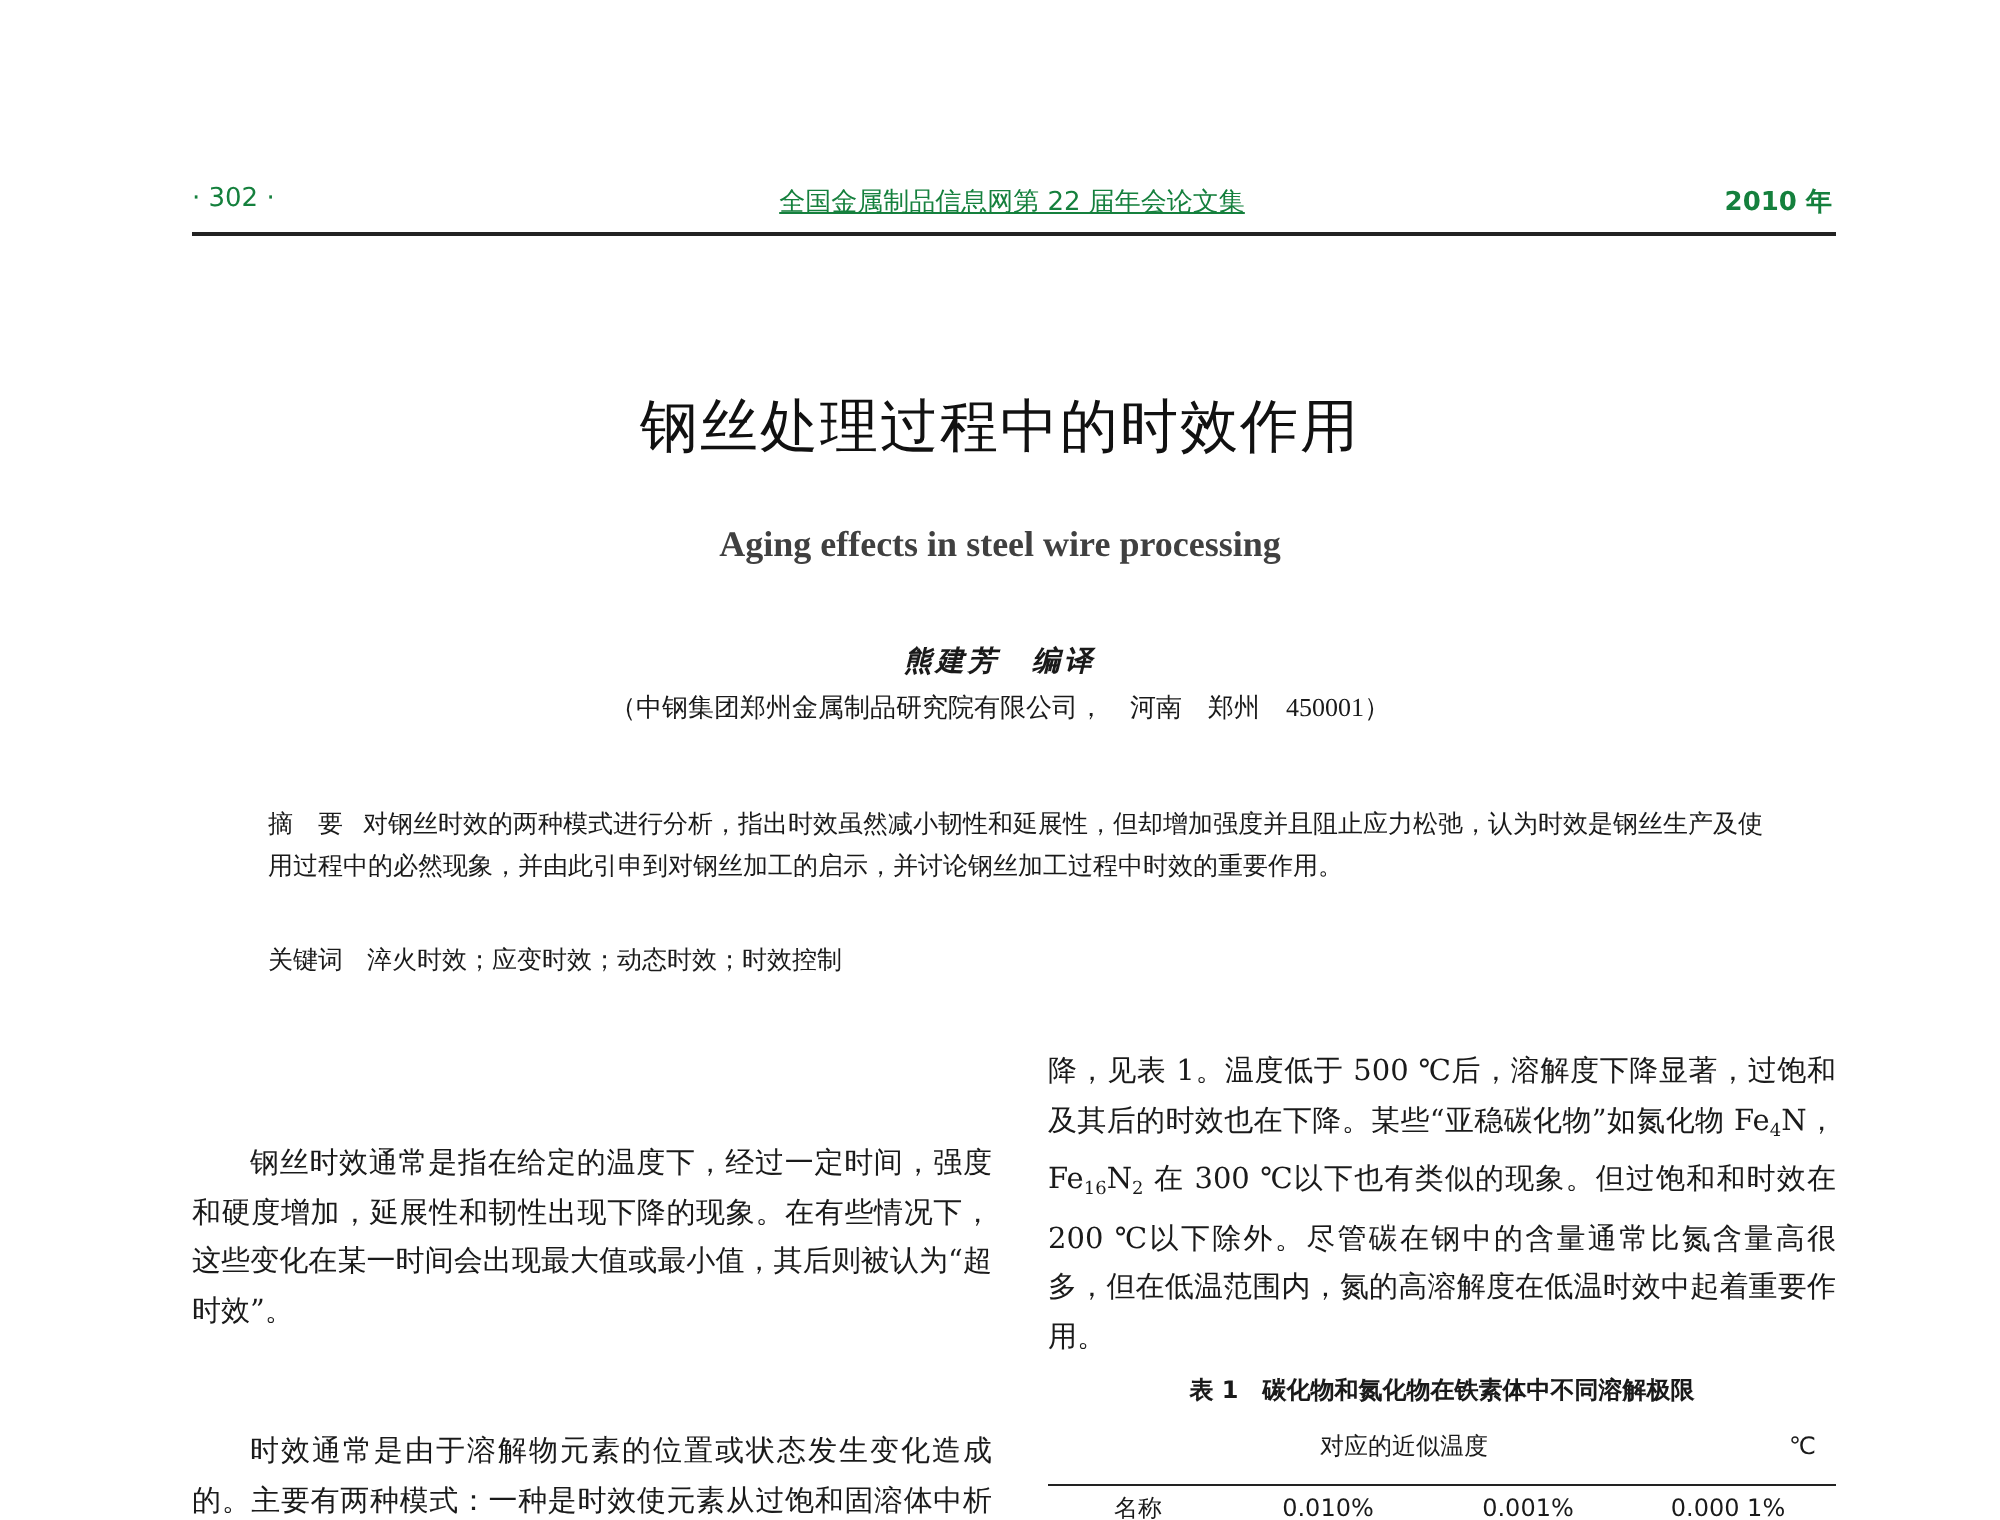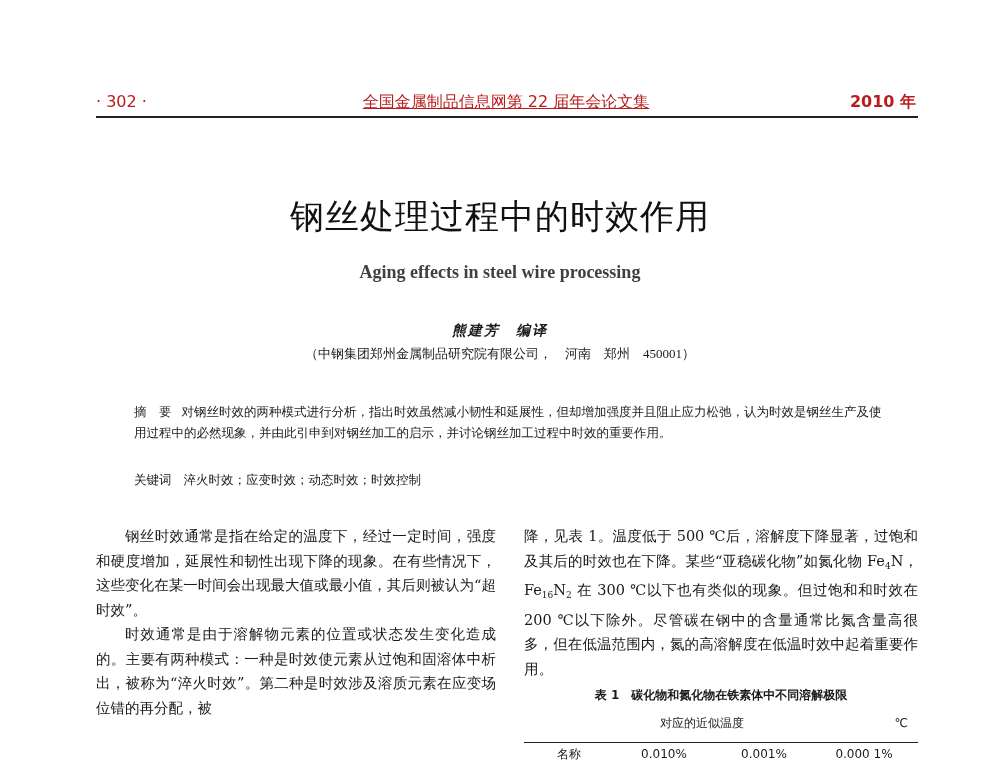--- a/index.html
+++ b/index.html
@@ -5,30 +5,30 @@
   html, body { margin: 0; padding: 0; }
   body {
     width: 1000px; height: 760px; overflow: hidden;
     background: #ffffff; color: #1a1a1a;
     font-family: "DejaVu Serif", "Liberation Serif", serif;
     position: relative;
   }
   .header {
     position: absolute; left: 96px; top: 88px; width: 820px; height: 26px;
     font-family: "DejaVu Sans", "Liberation Sans", sans-serif;
-    font-size: 16px; color: #b91c1c;
+    font-size: 13px; color: #15803d;
   }
   .header .pg { position: absolute; left: 0; top: 4px; }
   .header .conf { position: absolute; left: 0; right: 0; top: 4px; text-align: center; text-decoration: underline; }
   .header .yr { position: absolute; right: 0; top: 4px; font-weight: bold; }
   .header-rule { position: absolute; left: 96px; top: 116px; width: 822px; height: 0; border-top: 2px solid #222; }
   .title-cn {
     position: absolute; left: 0; right: 0; top: 194px; text-align: center;
     font-family: "DejaVu Sans", "Liberation Sans", sans-serif;
-    font-size: 34px; letter-spacing: 1px; color: #111;
+    font-size: 29px; letter-spacing: 1px; color: #111;
   }
   .title-en {
     position: absolute; left: 0; right: 0; top: 262px; text-align: center;
     font-family: "Liberation Serif", "DejaVu Serif", serif;
     font-weight: bold; font-size: 18px; color: #404040;
   }
   .author {
     position: absolute; left: 0; right: 0; top: 322px; text-align: center;
     font-size: 14px; font-style: italic; font-weight: bold; letter-spacing: 2px;
   }
@@ -46,21 +46,21 @@
     position: absolute; left: 134px; top: 472px; width: 758px;
     font-family: "DejaVu Sans", "Liberation Sans", sans-serif; font-size: 12.5px;
   }
   .keywords .lbl { font-weight: normal; margin-right: 12px; margin-top: 32px; }
   .col { position: absolute; top: 524px; font-size: 14.5px; line-height: 24.5px; }
   .col.left { left: 96px; width: 400px; }
   .col.right { left: 524px; width: 394px; }
   .section-h { font-family: "DejaVu Sans", "Liberation Sans", sans-serif; font-weight: bold; font-size: 14px; }
   .section-h .num { font-family: "Liberation Serif", serif; margin-right: 12px; }
   .para { text-align: justify; }
-  .indent { text-indent: 2em; }
+  .indent { text-indent: 2em; margin-top: 46px; }
   .table-cap {
     text-align: center; font-family: "DejaVu Sans", "Liberation Sans", sans-serif;
     font-size: 12px; font-weight: bold; margin-top: 2px;
   }
   .table-sub {
     position: relative; font-family: "DejaVu Sans", "Liberation Sans", sans-serif;
     font-size: 12px; height: 24px; line-height: 30px;
   }
   .table-sub .mid { position: absolute; left: 136px; }
   .table-sub .unit { position: absolute; right: 10px; }

